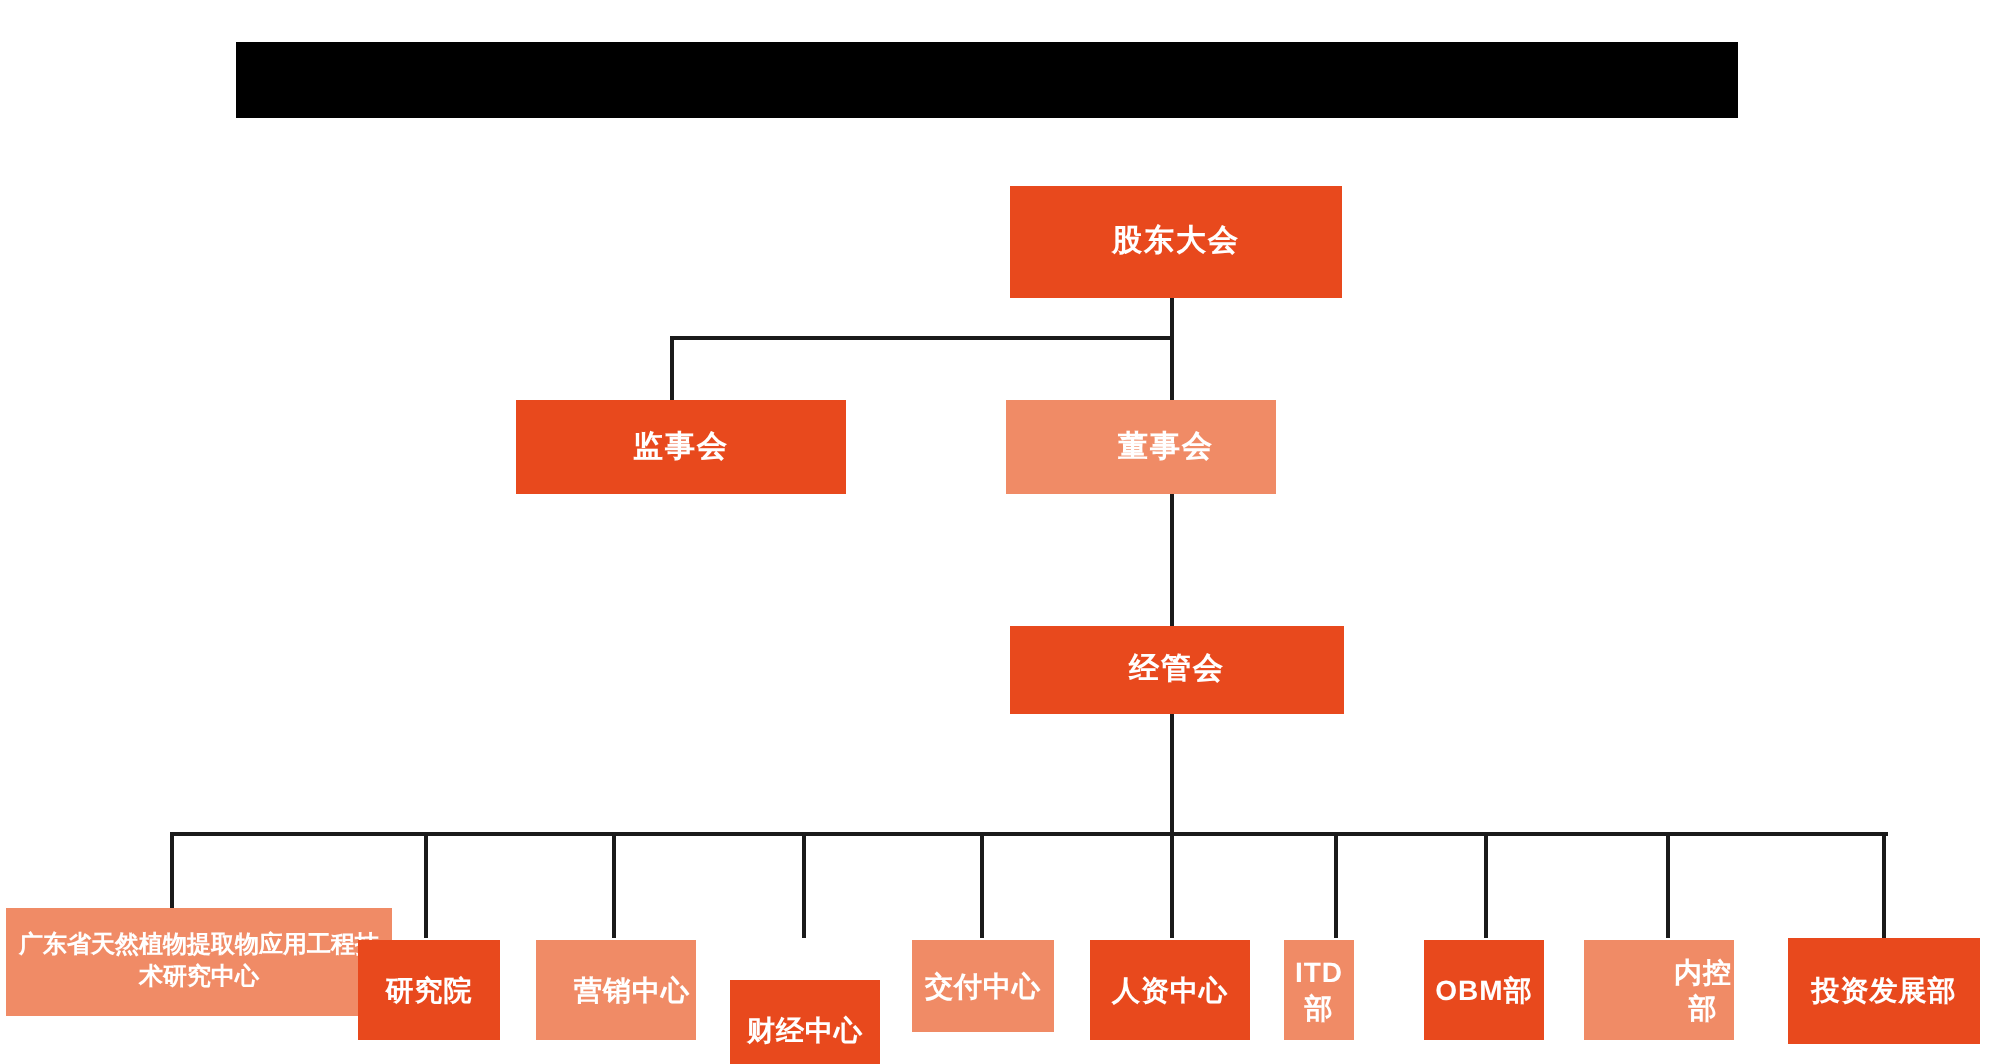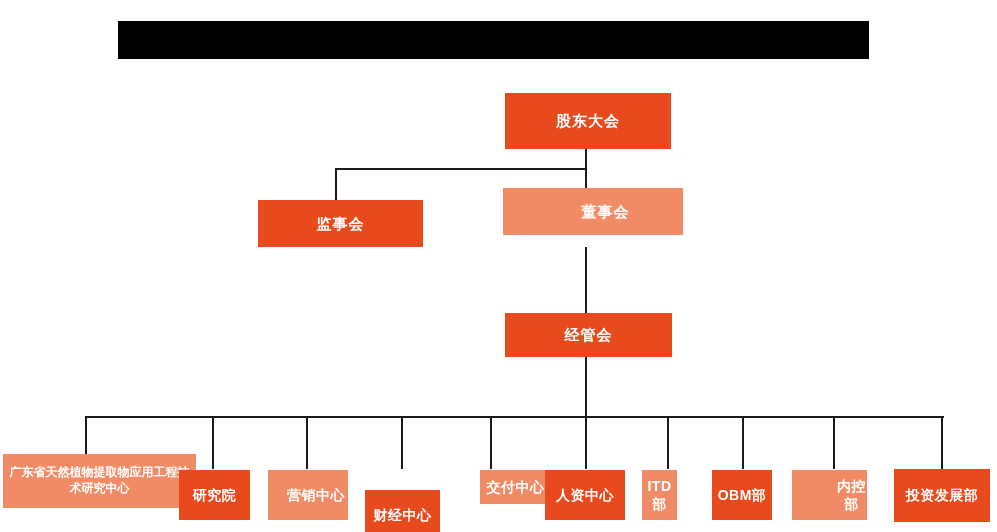--- a/index.html
+++ b/index.html
@@ -41,30 +41,30 @@
   .node--primary { background: var(--primary); }
   .node--secondary { background: var(--secondary); }
   .line {
     position: absolute;
     background: var(--connector);
   }
   
   .n-shareholders { left: 505px; top: 93px;  width: 166px; height: 56px; }
   
   .n-supervisory  { left: 258px; top: 200px; width: 165px; height: 47px; }
-  .n-board        { left: 503px; top: 188px; width: 180px; height: 47px; padding-left: 25px; }
+  .n-board        { left: 503px; top: 200px; width: 135px; height: 47px; padding-left: 25px; }
   
   .n-management   { left: 505px; top: 313px; width: 167px; height: 44px; }
   
   .node--dept { font-size: 14px; letter-spacing: 0.5px; }
   .n-dept-0 { left: 3px;   top: 454px; width: 193px; height: 54px; font-size: 12px; letter-spacing: 0; padding: 2px 6px; }
   .n-dept-1 { left: 179px; top: 470px; width: 71px;  height: 50px; }
   .n-dept-2 { left: 268px; top: 470px; width: 80px;  height: 50px; padding-left: 16px; }
   .n-dept-3 { left: 365px; top: 490px; width: 75px;  height: 50px; }
-  .n-dept-4 { left: 456px; top: 470px; width: 71px;  height: 34px; margin-left: 24px; }
+  .n-dept-4 { left: 456px; top: 470px; width: 71px;  height: 46px; }
   .n-dept-5 { left: 545px; top: 470px; width: 80px;  height: 50px; }
   .n-dept-6 { left: 642px; top: 470px; width: 35px;  height: 50px; }
   .n-dept-7 { left: 712px; top: 470px; width: 60px;  height: 50px; }
   .n-dept-8 { left: 792px; top: 470px; width: 75px;  height: 50px; padding-left: 44px; }
   .n-dept-9 { left: 894px; top: 469px; width: 96px;  height: 53px; }
   
   .l-top-drop      { left: 585px; top: 138px; width: 2px;   height: 62px; }
   .l-branch-h      { left: 335px; top: 168px; width: 252px; height: 2px;  }
   .l-supervisory-v { left: 335px; top: 168px; width: 2px;   height: 32px; }
   .l-board-mgmt-v  { left: 585px; top: 247px; width: 2px;   height: 66px; }

